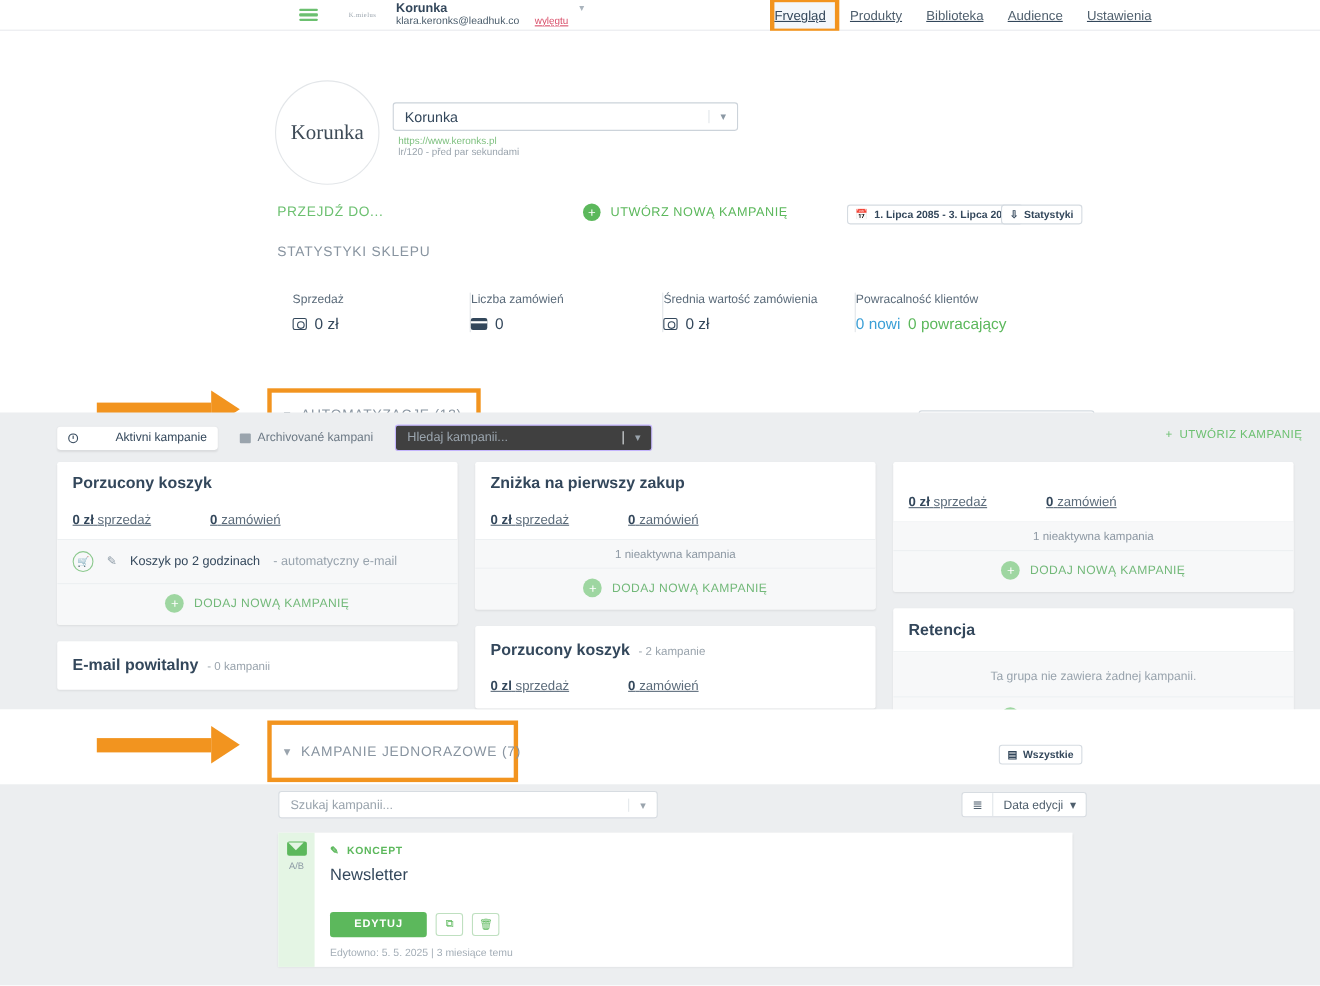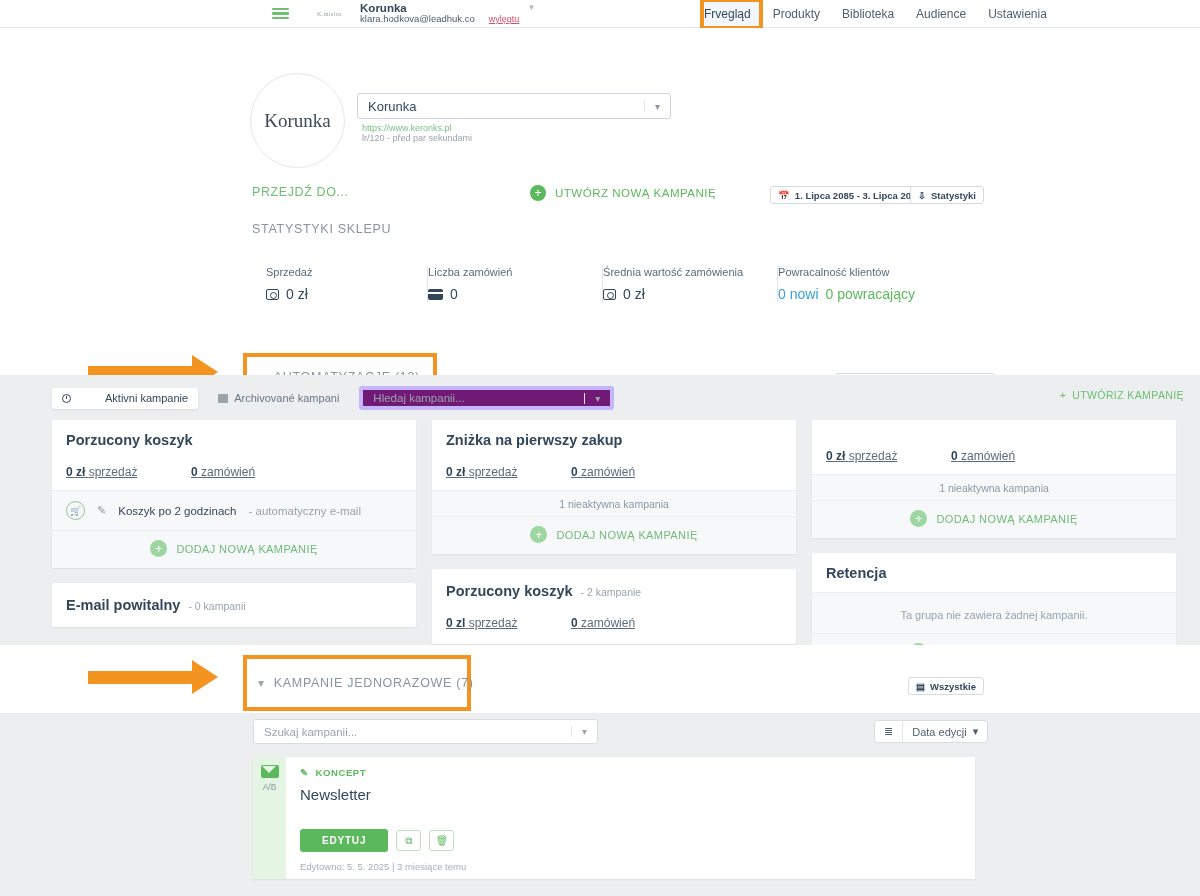--- a/index.html
+++ b/index.html
@@ -21,21 +21,21 @@
   .brandmark {
     margin-left:28px; font-family:"Liberation Serif", serif; font-size:6px;
     color:#9aa4ad; letter-spacing:.4px; white-space:nowrap;
   }
   .account { margin-left:18px; line-height:1.05; }
   .account .nm { font-size:11.5px; font-weight:bold; color:#33475b; }
   .account .em { font-size:9.5px; color:#4a5c6b; }
   .acct-row { display:flex; align-items:baseline; gap:14px; }
   .logout { font-size:9px; color:#d94f6a; text-decoration:underline; }
   .acct-caret { margin-left:10px; color:#aab4bd; font-size:9px; align-self:flex-start; margin-top:2px;}
-  .nav { position:absolute; left:704px; top:0; height:28px; display:flex; align-items:center; gap:22px; }
+  .nav { position:absolute; left:704px; top:0; height:28px; display:flex; align-items:center; gap:22px;text-decoration:underline; }
   .nav a { font-size:12px; color:#4f5f6d; text-decoration:none; white-space:nowrap; }
   .nav a.active { color:#33475b; }
   .nav-highlight {
     position:absolute; left:700px; top:-2px; width:63px; height:32px;
     border:4px solid #f2941f; background:rgba(233,240,248,.55); box-sizing:border-box;
   }
   .nav-hl-label { position:relative; z-index:2; }
 
   
   .overview { position:relative; background:#fff; height:345px; }
@@ -95,21 +95,21 @@
   .filterbar { position:absolute; left:52px; top:386px; display:flex; align-items:center; gap:10px; }
   .tab {
     height:21px; border-radius:3px; display:flex; align-items:center; gap:6px;
     padding:0 10px; font-size:11px; color:#6b7884; background:transparent;
   }
   .tab.active { background:#fff; color:#33475b; box-shadow:0 1px 2px rgba(0,0,0,.08);gap:34px; }
   .clock { width:9px; height:9px; border:1.4px solid currentColor; border-radius:50%; position:relative; }
   .clock:after { content:""; position:absolute; left:3px; top:1.6px; width:1.2px; height:3.2px; background:currentColor; }
   .archbox { width:10px; height:9px; background:#9aa4ad; border-radius:1px; }
   .searchbox {
-    width:255px; height:24px; border:4px solid #c4b5fd; border-radius:3px; background:#701a75;
+    width:234px; height:24px; border:1px solid #c4b5fd; border-radius:3px; background:#404040;
     display:flex; align-items:center; padding:0 10px; font-size:11.5px; color:#9aa4ad;
   }
   .searchbox .sel-caret { margin-left:auto; color:#9aa4ad; font-size:10px; padding-left:10px; border-left:1px solid #e4e8ec; }
   .create-camp-right { position:absolute; right:16px; top:389px; display:flex; align-items:center; gap:6px; font-size:10.5px; color:#6cc070; letter-spacing:.4px; }
 
   .cards { position:absolute; left:52px; top:420px; width:1124px; display:flex; gap:16px; align-items:flex-start; }
   .col { width:364px; display:flex; flex-direction:column; gap:15px; }
   .card { background:#fff; border-radius:2px; box-shadow:0 1px 2px rgba(0,0,0,.07); overflow:hidden; }
   .card-head { padding:12px 14px 11px; }
   .card-title { font-size:14.5px; font-weight:bold; color:#33475b; display:flex; align-items:baseline; gap:8px; }
@@ -171,21 +171,21 @@
       <i></i>
       <i></i>
       <i></i>
     </div>
   <div class="brandmark">K.mielus</div>
   <div class="account">
     <div class="acct-row">
       <div class="nm">Korunka</div>
     </div>
     <div class="acct-row">
-      <div class="em">klara.hodkova@leadhuk.co</div>
+      <div class="em">klara.keronks@leadhuk.co</div>
       <a class="logout" href="#">wylęgtu</a>
     </div>
   </div>
   <div class="acct-caret">▾</div>
 
   <div class="nav-highlight"></div>
   <div class="nav">
     <a class="active nav-hl-label" href="#">Frvegląd</a>
     <a href="#">Produkty</a>
     <a href="#">Biblioteka</a>

